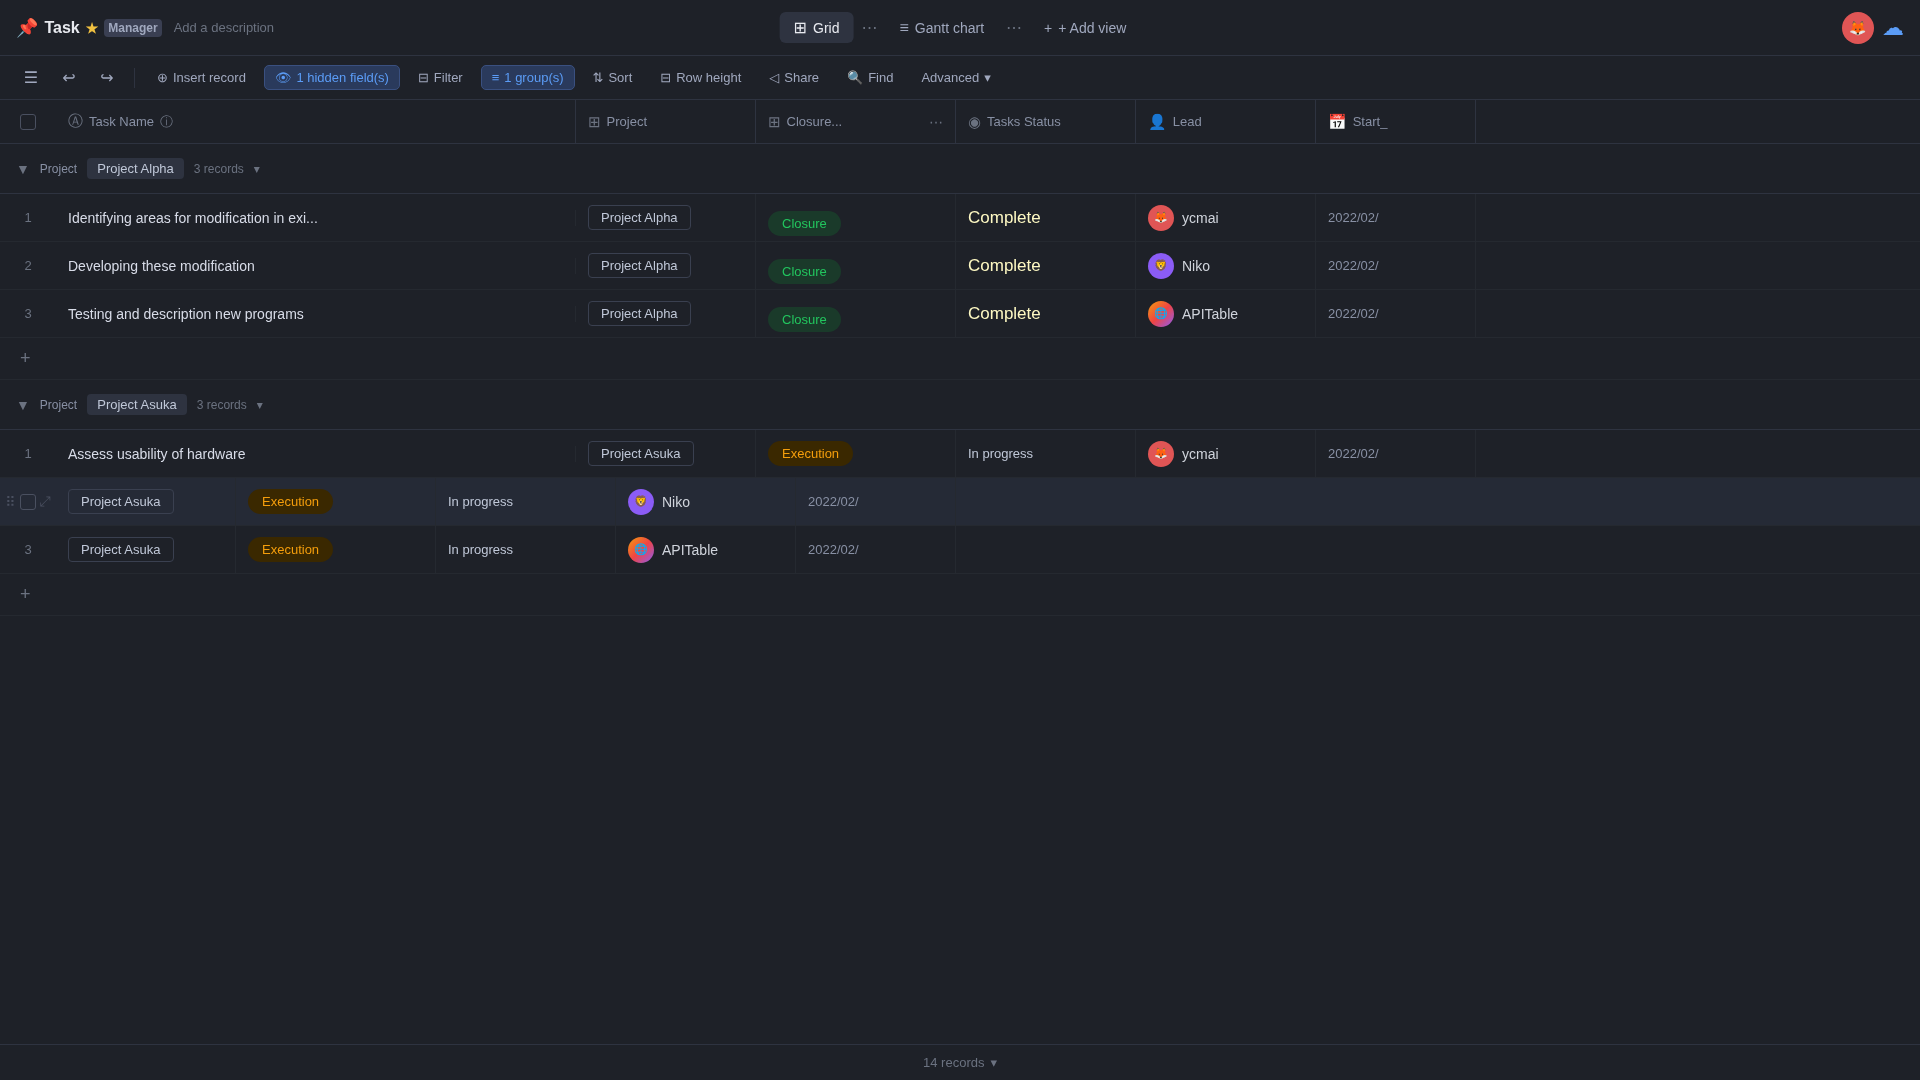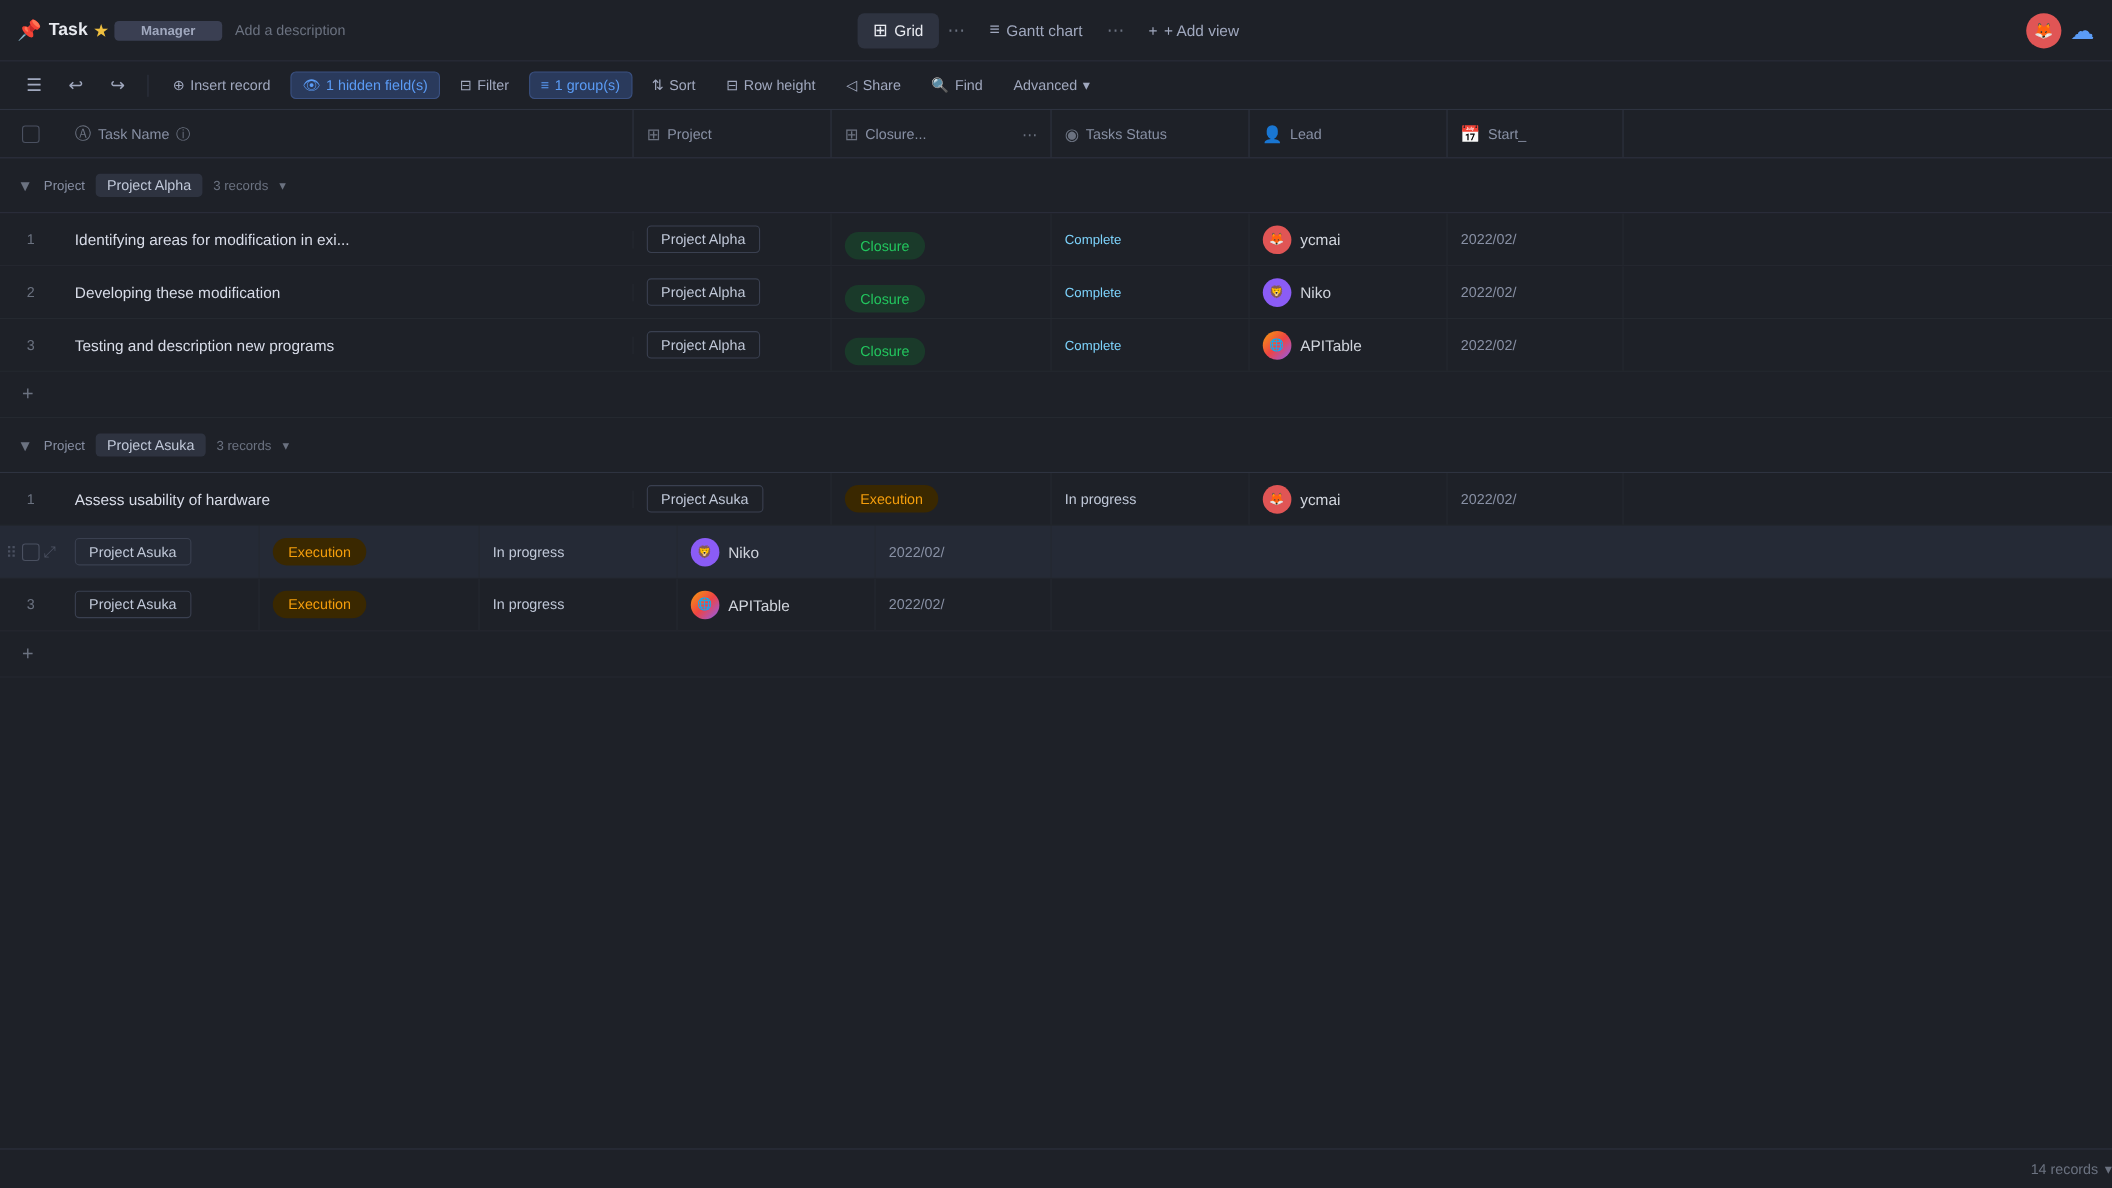--- a/index.html
+++ b/index.html
@@ -29,21 +29,21 @@
       gap: 6px;
       font-size: 16px;
       font-weight: 600;
       color: #e8eaf0;
     }
     .pin-icon { color: #e05555; font-size: 18px; }
     .star-icon { color: #f0c040; font-size: 14px; }
     .manager-badge {
       background: #3a3f52;
       color: #a0a8be;
-      padding: 2px 24px;
+      padding: 2px 4px;
       border-radius: 4px;
       font-size: 12px;
     }
     .add-desc {
       color: #6b7280;
       font-size: 13px;
       text-align: right;
     }
     .spacer { flex: 1; }
     .view-tabs {
@@ -292,22 +292,22 @@
     .phase-tag-execution {
       background: #3a2800;
       border: none;
       color: #f59e0b;
       padding: 5px 14px;
       border-radius: 20px;
       font-size: 13px;
       font-weight: 500;
     }
     .status-complete {
-      color: #7dd3fc;
-      font-size: 12px;
+      color: #fef9c3;
+      font-size: 17px;
     }
     .status-inprogress {
       color: #c0c8d8;
       font-size: 13px;
     }
 
     .lead-cell {
       display: flex;
       align-items: center;
       gap: 8px;
@@ -334,21 +334,21 @@
       color: #6b7280;
       cursor: pointer;
       font-size: 18px;
       border-bottom: 1px solid #252930;
     }
 
     
     .table-footer {
       display: flex;
       align-items: center;
-      justify-content: flex-end;
+      justify-content: center;
       padding: 10px 0;
       color: #6b7280;
       font-size: 13px;
       border-top: 1px solid #2e3340;
       gap: 6px;
       position: fixed;
       bottom: 0;
       left: 0;
       right: 0;
       background: #1e2128;

